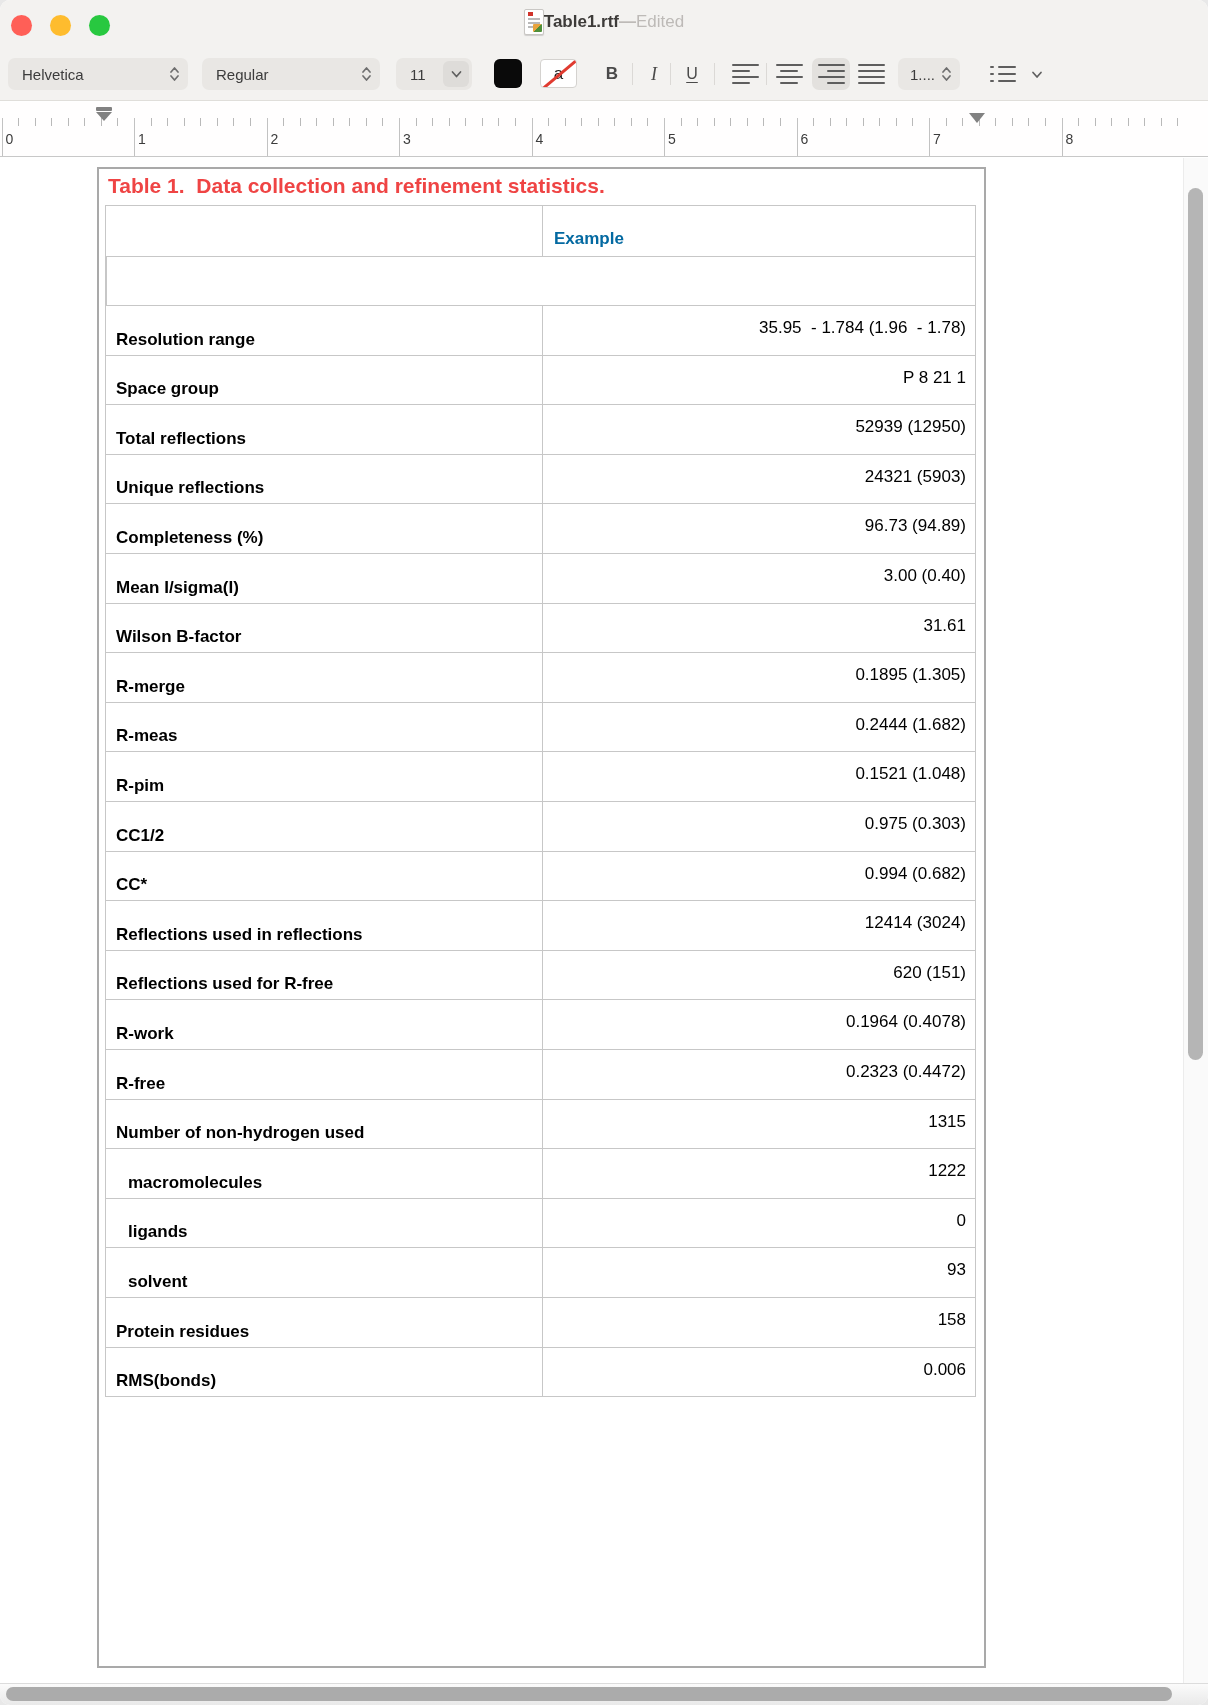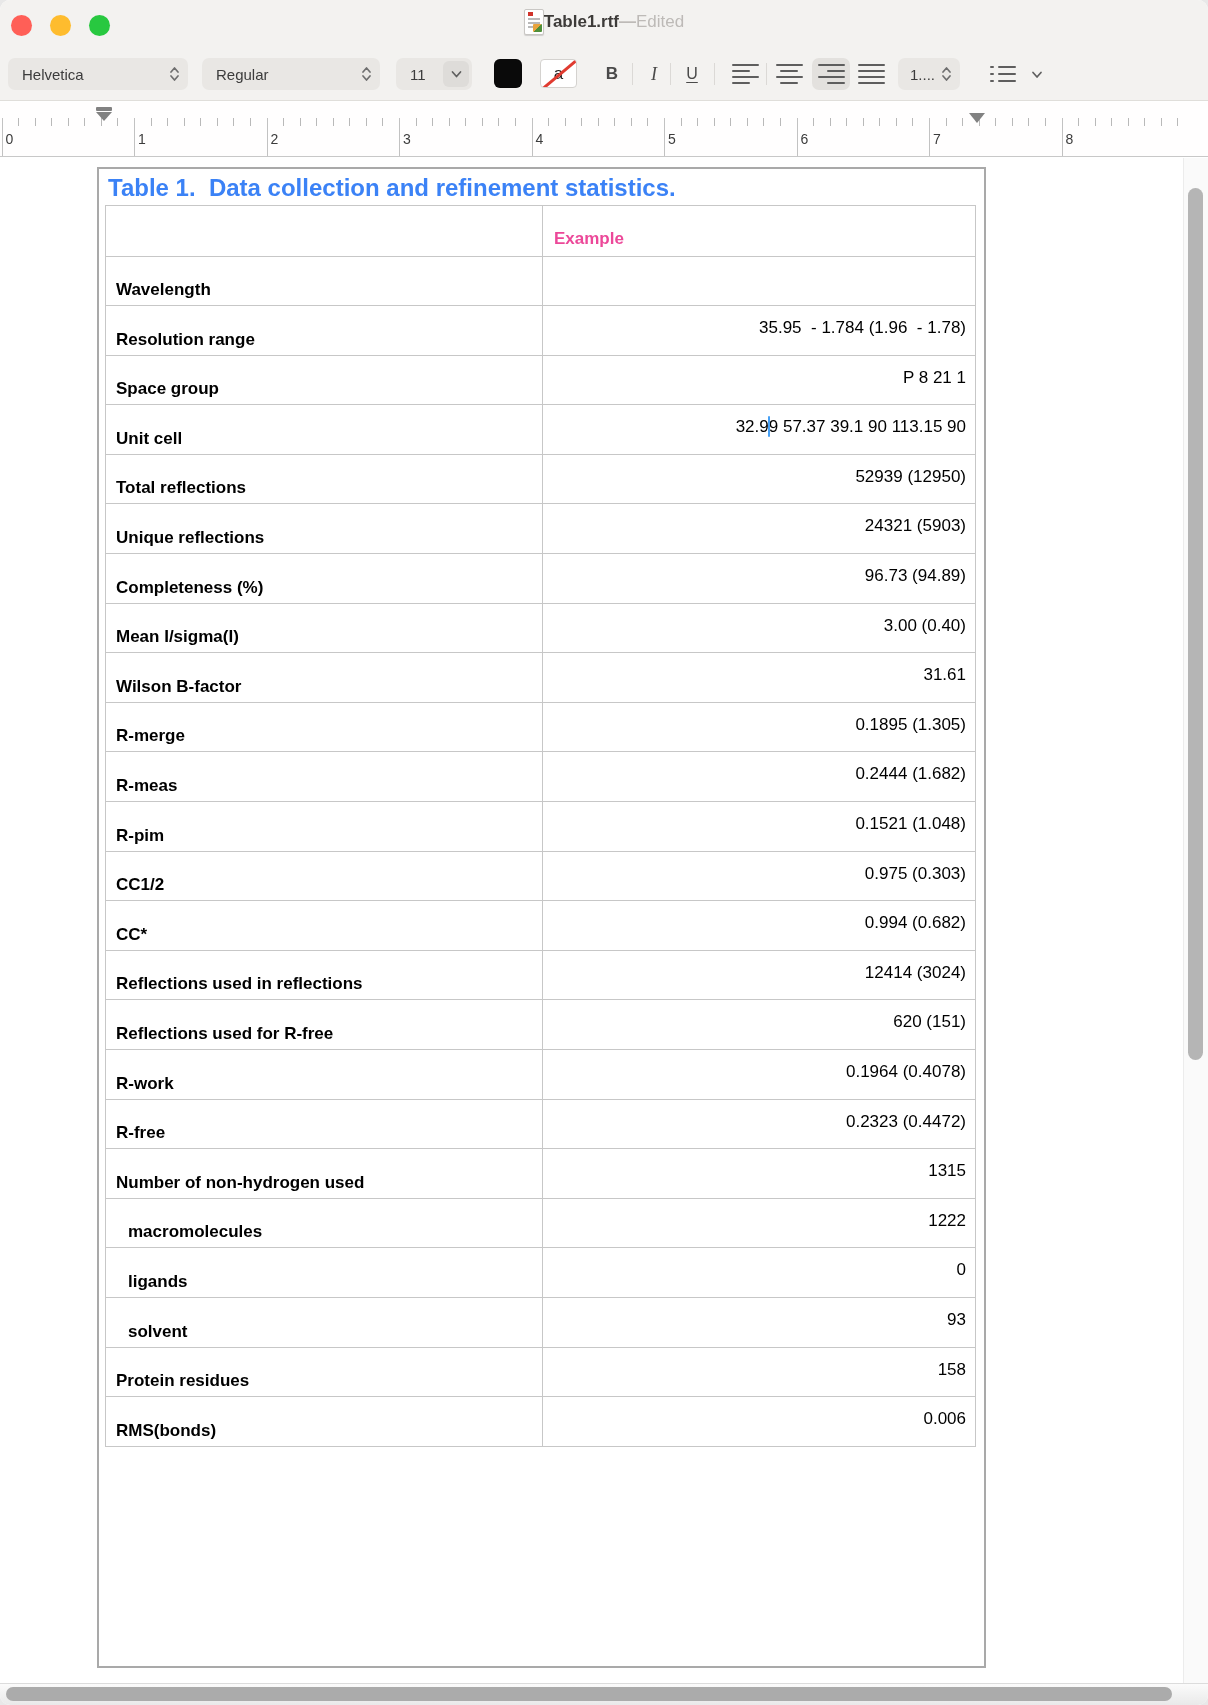--- a/index.html
+++ b/index.html
@@ -60,31 +60,31 @@
   .tick.major { top:16px; height:38px; background:#c2c2c2; }
   .rnum { position:absolute; top:29px; font-size:14px; color:#3c3c3c; }
   .lmarker { position:absolute; left:96px; top:5px; width:16px; height:22px; }
   .lmarker .bar { width:16px; height:4px; background:#818181; border-radius:1px; margin-bottom:1px; }
   .lmarker .tri { width:0; height:0; border-left:8px solid transparent; border-right:8px solid transparent; border-top:9px solid #818181; }
   .rmarker { position:absolute; left:969px; top:11px; width:0; height:0; border-left:8px solid transparent; border-right:8px solid transparent; border-top:10px solid #818181; }
 
   
   .content { position:absolute; left:0; top:158px; width:1183px; height:1525px; background:#fff; }
   .page { position:absolute; left:97px; top:9px; width:889px; height:1501px; border:2px solid #a9a9a9; background:#fff; }
-  .doc-title { position:absolute; left:9px; top:5px; font-size:24px; font-weight:bold; color:#3b82f6; white-space:pre; }
+  .doc-title { position:absolute; left:9px; top:5px; font-size:21px; font-weight:bold; color:#ef4444; white-space:pre; }
   .stats-table { position:absolute; left:6px; top:36px; width:871px; border:1.5px solid #c7c7c7; }
   .trow { position:relative; display:flex; height:49.6px; border-top:1.5px solid #c7c7c7; }
   .trow.header { height:49.5px; border-top:none; }
   .tcell { position:relative; height:100%; }
   .lcell { width:436px; }
   .vcell { flex:1; border-left:1.5px solid #c7c7c7; }
   .rlabel { position:absolute; left:10px; bottom:5px; font-size:17px; font-weight:bold; color:#000; white-space:pre; }
   .rlabel.indent { left:22px; }
   .rvalue { position:absolute; right:9px; top:12px; font-size:17px; color:#000; white-space:pre; }
-  .hdr-label { position:absolute; left:11px; bottom:7px; font-size:17px; font-weight:bold; color:#ec4899; }
+  .hdr-label { position:absolute; left:11px; bottom:7px; font-size:17px; font-weight:bold; color:#0369a1; }
   .caret { position:absolute; right:205px; top:11px; width:2.5px; height:21px; background:#47a0f5; border-radius:1px; }
 
   
   .vscroll { position:absolute; left:1183px; top:158px; width:25px; height:1525px; background:#fafafa; border-left:1px solid #ececec; }
   .vthumb { position:absolute; left:4px; top:30px; width:15px; height:872px; background:#b5b5b5; border-radius:7.5px; }
   .hscroll { position:absolute; left:0; top:1683px; width:1208px; height:22px; background:linear-gradient(#fbfbfb,#e9e9e9); border-top:1px solid #dcdcdc; }
   .hthumb { position:absolute; left:6px; top:3px; width:1166px; height:14px; background:#ababab; border-radius:7px; }
 </style>
 </head>
 <body>
@@ -303,50 +303,38 @@
       <div class="doc-title">Table 1.  Data collection and refinement statistics.</div>
       <div class="stats-table">
         <div class="trow header">
           <div class="tcell lcell"></div>
           <div class="tcell vcell">
             <span class="hdr-label">Example</span>
           </div>
         </div>
         <div>
             <div class="trow">
-              <div class="tcell lcell">
-                <span class="rlabel">Wavelength</span>
-              </div>
               <div class="tcell vcell">
                 <span class="rvalue"></span>
               </div>
             </div>
             <div class="trow">
               <div class="tcell lcell">
                 <span class="rlabel">Resolution range</span>
               </div>
               <div class="tcell vcell">
                 <span class="rvalue">35.95  - 1.784 (1.96  - 1.78)</span>
               </div>
             </div>
             <div class="trow">
               <div class="tcell lcell">
                 <span class="rlabel">Space group</span>
               </div>
               <div class="tcell vcell">
                 <span class="rvalue">P 8 21 1</span>
-              </div>
-            </div>
-            <div class="trow">
-              <div class="tcell lcell">
-                <span class="rlabel">Unit cell</span>
-              </div>
-              <div class="tcell vcell">
-                <span class="rvalue">32.99 57.37 39.1 90 113.15 90</span>
-                <div class="caret"></div>
               </div>
             </div>
             <div class="trow">
               <div class="tcell lcell">
                 <span class="rlabel">Total reflections</span>
               </div>
               <div class="tcell vcell">
                 <span class="rvalue">52939 (12950)</span>
               </div>
             </div>

